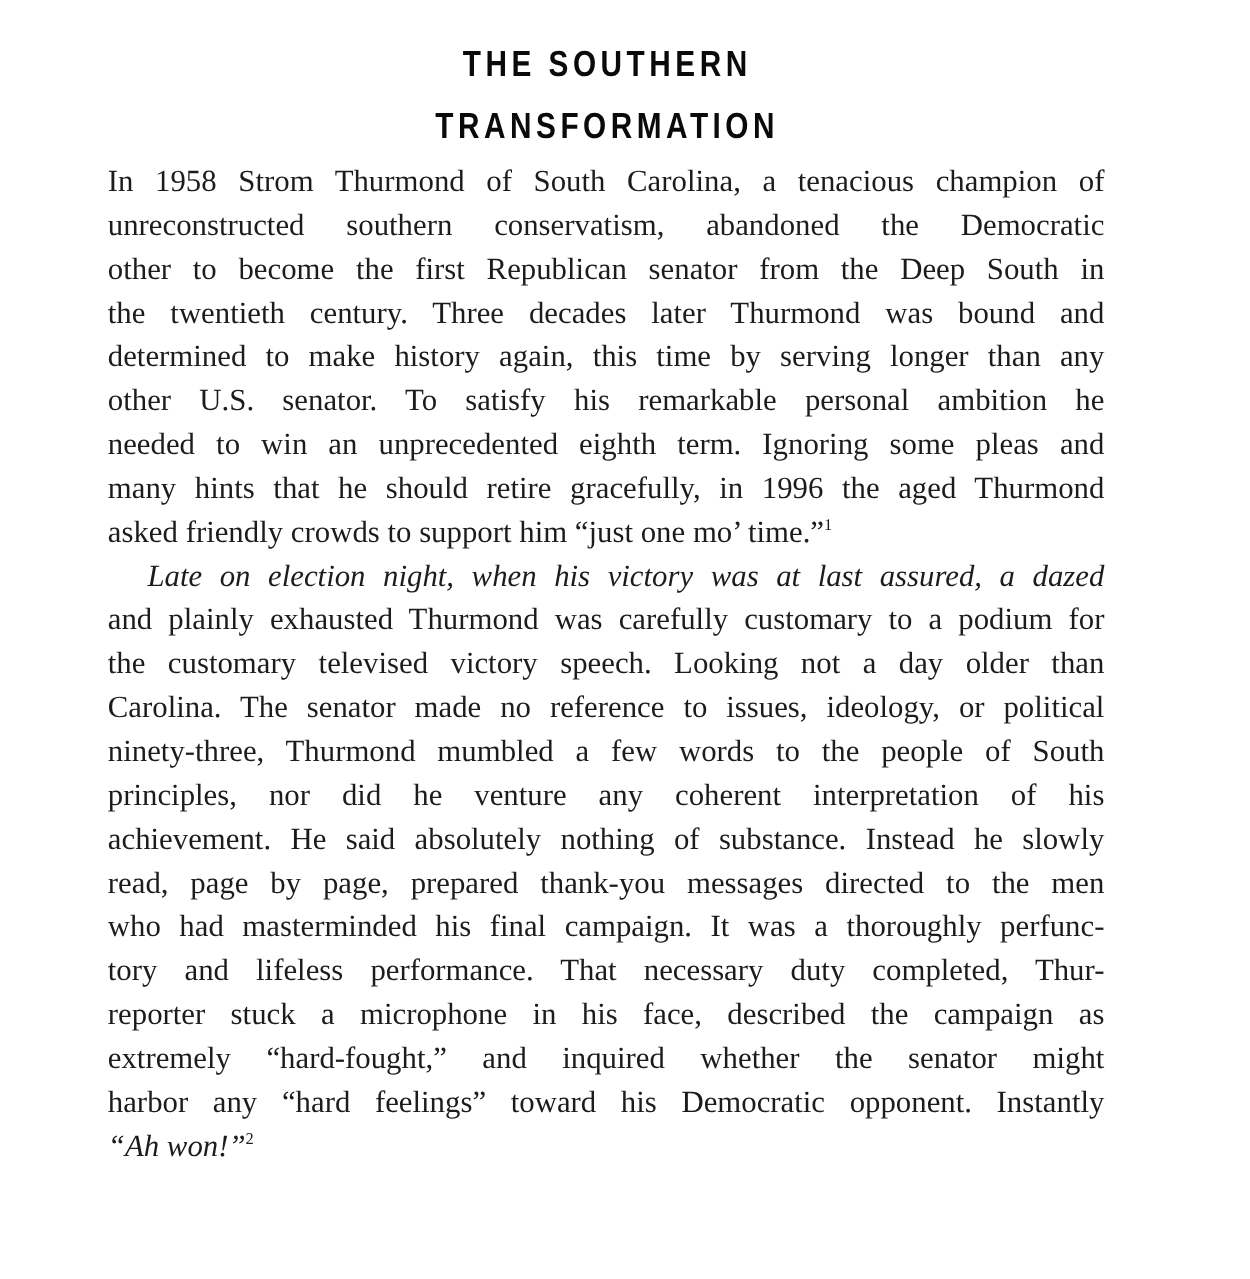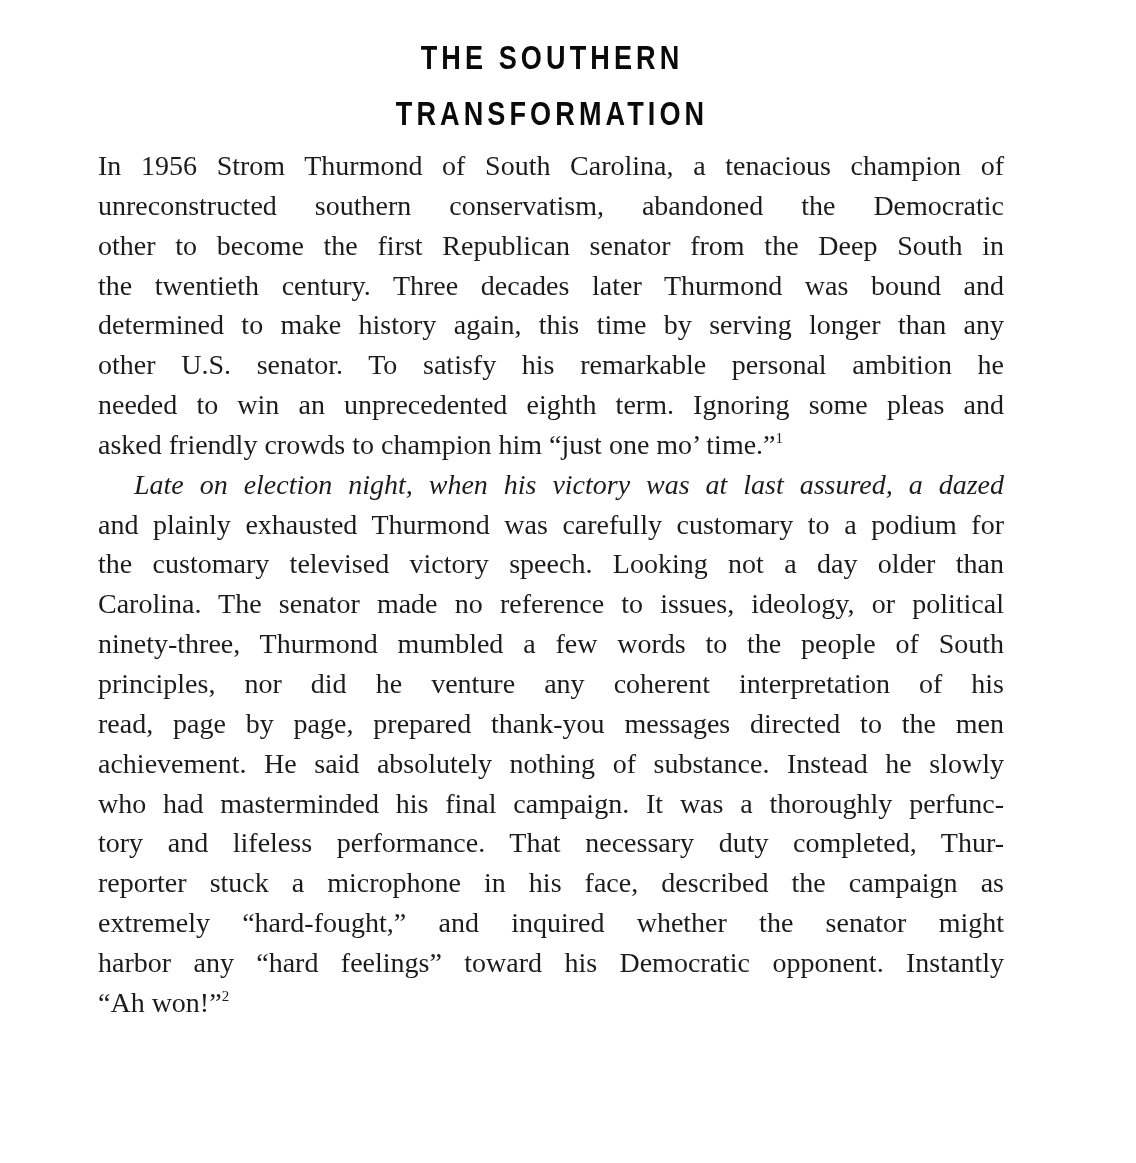--- a/index.html
+++ b/index.html
@@ -61,52 +61,54 @@
     .line.indent {
       padding-left: 36px;
       font-style: italic;
     }
     sup.fn {
       font-size: 15px;
       vertical-align: 11px;
       line-height: 0;
     }
     .ital {
+      font-style: italic;
     }
   </style>
 </head>
 <body>
 
 <div class="page">
 
   <div class="title t1">THE SOUTHERN</div>
   <div class="title t2">TRANSFORMATION</div>
 
   <div class="body-text">
 
     <div>
-      <div class="line">In 1956 Strom Thurmond of South Carolina, a tenacious champion of</div>
+      <div class="line">In 1958 Strom Thurmond of South Carolina, a tenacious champion of</div>
       <div class="line">unreconstructed southern conservatism, abandoned the Democratic</div>
       <div class="line">other to become the first Republican senator from the Deep South in</div>
       <div class="line">the twentieth century. Three decades later Thurmond was bound and</div>
       <div class="line">determined to make history again, this time by serving longer than any</div>
       <div class="line">other U.S. senator. To satisfy his remarkable personal ambition he</div>
       <div class="line">needed to win an unprecedented eighth term. Ignoring some pleas and</div>
-      <div class="line last"><span>asked friendly crowds to champion him “just one mo’ time.”</span><sup class="fn">1</sup></div>
+      <div class="line">many hints that he should retire gracefully, in 1996 the aged Thurmond</div>
+      <div class="line last"><span>asked friendly crowds to support him “just one mo’ time.”</span><sup class="fn">1</sup></div>
     </div>
 
     <div>
       <div class="line indent">Late on election night, when his victory was at last assured, a dazed</div>
       <div class="line">and plainly exhausted Thurmond was carefully customary to a podium for</div>
       <div class="line">the customary televised victory speech. Looking not a day older than</div>
       <div class="line">Carolina. The senator made no reference to issues, ideology, or political</div>
       <div class="line">ninety-three, Thurmond mumbled a few words to the people of South</div>
       <div class="line">principles, nor did he venture any coherent interpretation of his</div>
+      <div class="line">achievement. He said absolutely nothing of substance. Instead he slowly</div>
       <div class="line">read, page by page, prepared thank-you messages directed to the men</div>
-      <div class="line">achievement. He said absolutely nothing of substance. Instead he slowly</div>
       <div class="line">who had masterminded his final campaign. It was a thoroughly perfunc-</div>
       <div class="line">tory and lifeless performance. That necessary duty completed, Thur-</div>
       <div class="line">reporter stuck a microphone in his face, described the campaign as</div>
       <div class="line">extremely “hard-fought,” and inquired whether the senator might</div>
       <div class="line">harbor any “hard feelings” toward his Democratic opponent. Instantly</div>
       <div class="line last"><span class="ital">“Ah won!”</span><sup class="fn">2</sup></div>
     </div>
 
   </div>
 </div>

